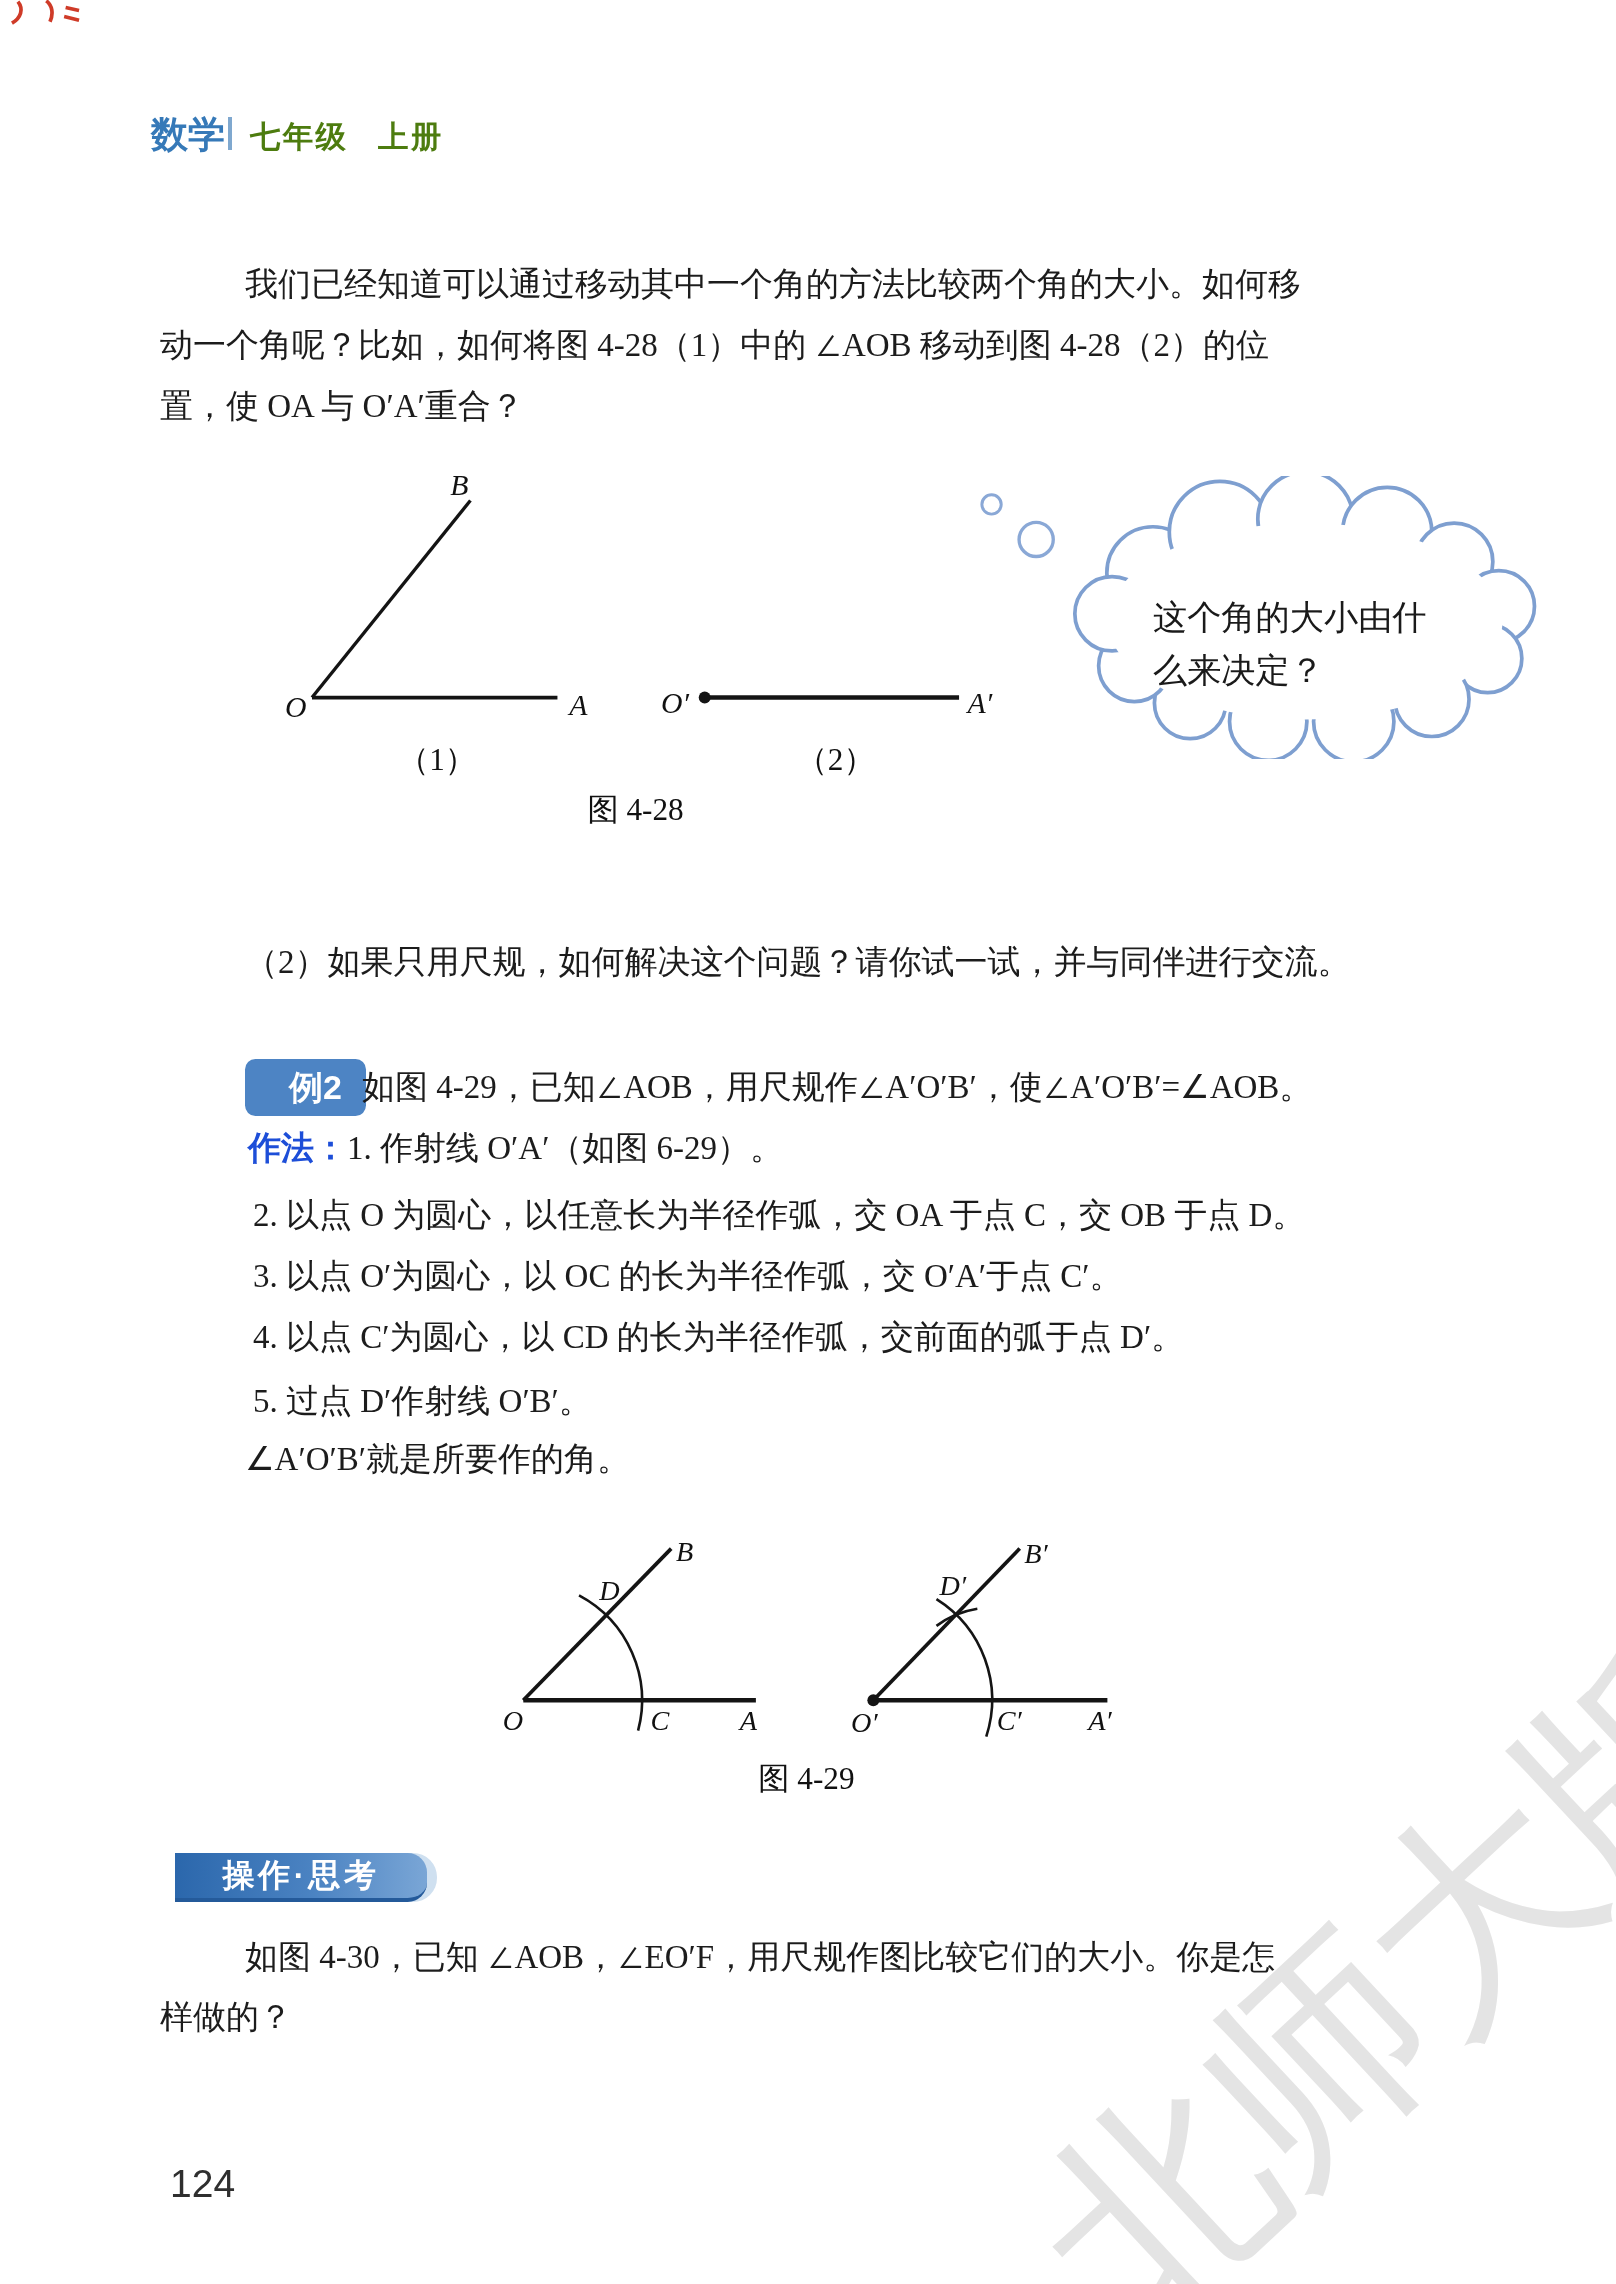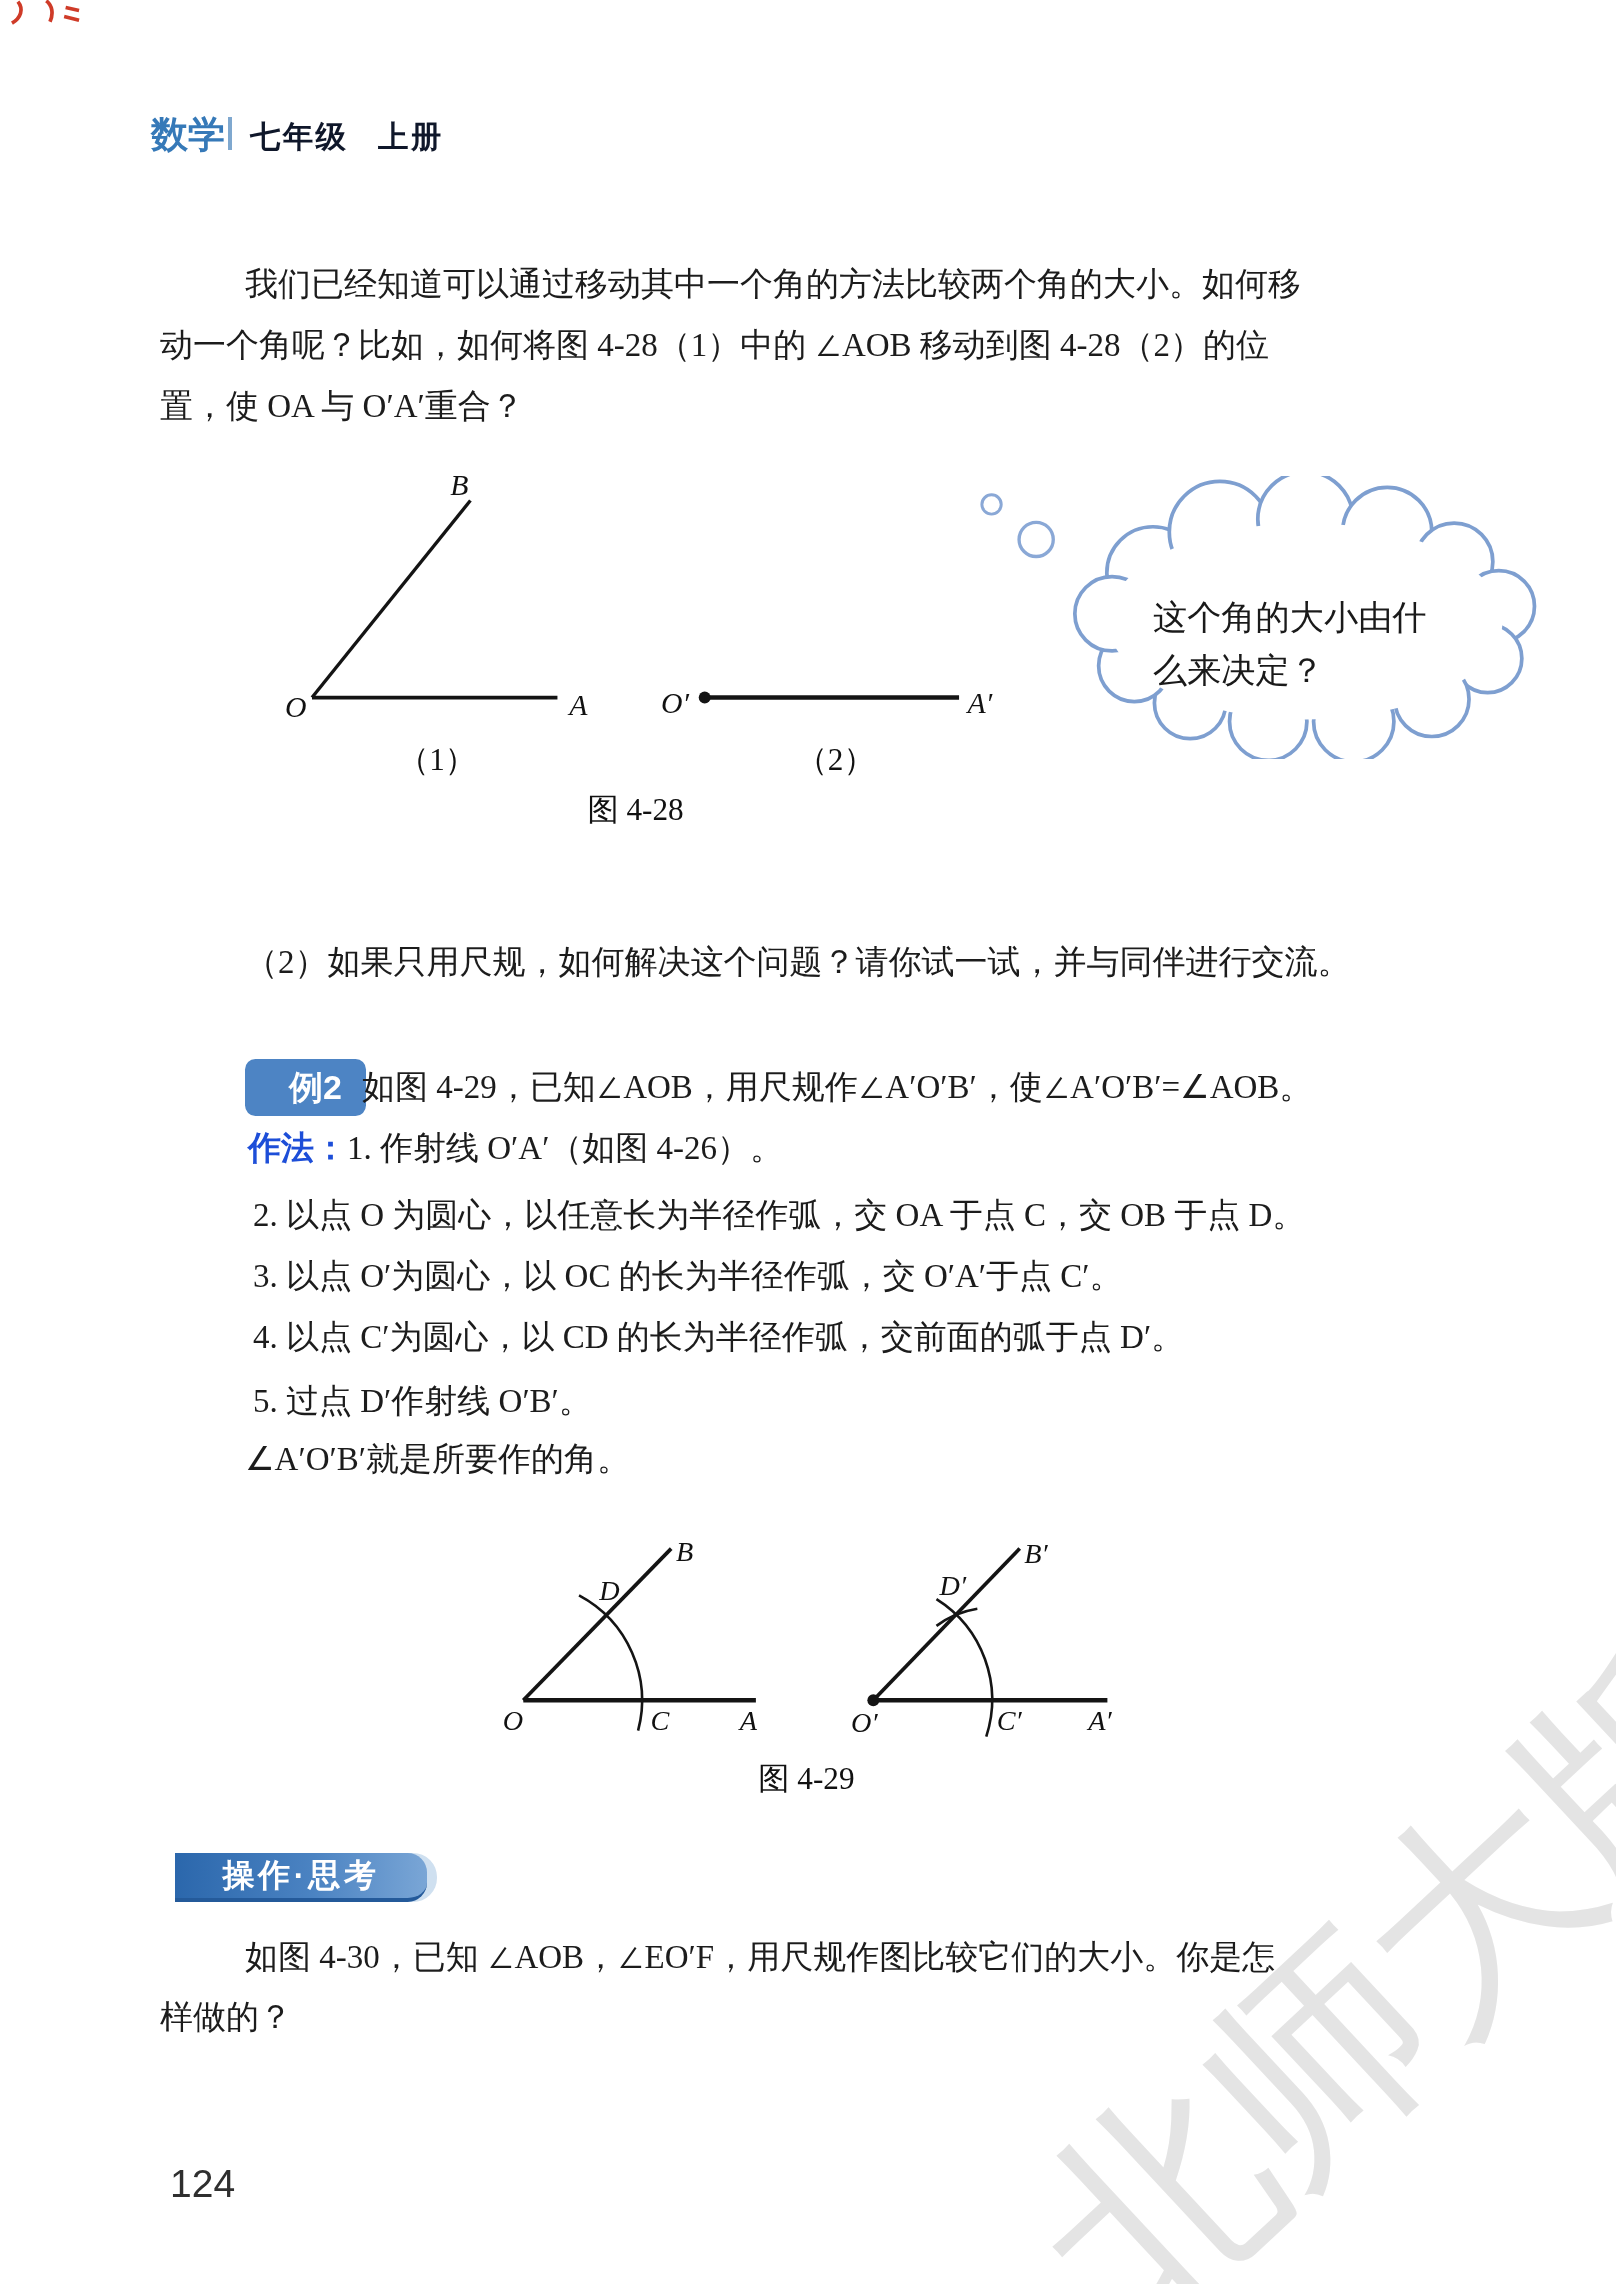--- a/index.html
+++ b/index.html
@@ -1,21 +1,21 @@
 <!DOCTYPE html>
 <html style="font-size:12px"><head>
 <meta charset="utf-8">
 <style>
   html,body{margin:0;padding:0;background:#ffffff;}
   #page{position:relative;width:1616px;height:2284px;background:#ffffff;overflow:hidden;
         font-family:"Liberation Serif", serif;color:#1c1c1c;}
   .abs{position:absolute;white-space:nowrap;}
   .tline{position:absolute;white-space:nowrap;font-size:33px;color:#1c1c1c;}
   .hdr-subject{font-family:Liberation Sans, sans-serif;font-weight:bold;font-size:37px;color:#3679b8;}
-  .hdr-rest{font-family:"Liberation Sans",sans-serif;font-weight:bold;font-size:30.5px;color:#0f172a;letter-spacing:2.2px;}
+  .hdr-rest{font-family:"Liberation Sans",sans-serif;font-weight:bold;font-size:30.5px;color:#4d7c0f;letter-spacing:2.2px;}
   .hdr-sep{position:absolute;width:3.7px;height:33px;background:#7fa8cf;}
   .badge-ex{position:absolute;left:245px;top:1059px;width:101px;height:57px;background:#4d84c4;
             border-radius:10.4px;display:flex;align-items:center;justify-content:center;padding-left:20px;}
   .badge-ex span{font-family:"Liberation Sans",sans-serif;font-weight:bold;font-size:34px;color:#ffffff;}
   .cap3{position:absolute;left:175px;top:1853px;width:262px;height:49px;background:#cfe0f0;border-radius:0 24px 24px 0;}
   .cap2{position:absolute;left:175px;top:1853px;width:245px;height:49px;background:#a9c5e3;border-radius:0 22px 22px 0;}
   .cap1{position:absolute;left:175px;top:1853px;width:252px;height:45px;
         background:linear-gradient(90deg,#2b67ac 0%,#4b83c2 55%,#7aa6d6 100%);
         border-radius:0 19.3px 19.3px 0;border-bottom:4.5px solid #245a9a;
         display:flex;align-items:center;justify-content:center;}
@@ -97,21 +97,21 @@
     <text class="bubbletext" x="250" y="277">么来决定？</text>
   </svg>
 
   <div class="tline content" style="left:245px;top:940px;">（2）如果只用尺规，如何解决这个问题？请你试一试，并与同伴进行交流。</div>
 
   <div class="badge-ex content">
     <span>例2</span>
   </div>
   <div class="tline content" style="left:362px;top:1065px;">如图 4-29，已知∠AOB，用尺规作∠A′O′B′，使∠A′O′B′=∠AOB。</div>
   <div class="tline content" style="left:248px;top:1126px;">
-    <span class="method-label">作法：</span><span>1. 作射线 O′A′（如图 4-26）。</span>
+    <span class="method-label">作法：</span><span>1. 作射线 O′A′（如图 6-29）。</span>
   </div>
   <div class="tline content" style="left:253px;top:1193px;">2. 以点 O 为圆心，以任意长为半径作弧，交 OA 于点 C，交 OB 于点 D。</div>
   <div class="tline content" style="left:253px;top:1254px;">3. 以点 O′为圆心，以 OC 的长为半径作弧，交 O′A′于点 C′。</div>
   <div class="tline content" style="left:253px;top:1315px;">4. 以点 C′为圆心，以 CD 的长为半径作弧，交前面的弧于点 D′。</div>
   <div class="tline content" style="left:253px;top:1379px;">5. 过点 D′作射线 O′B′。</div>
   <div class="tline content" style="left:245px;top:1437px;">∠A′O′B′就是所要作的角。</div>
 
   <svg class="abs content" style="left:446px;top:1532px;" width="758" height="268" viewBox="0 0 1020 360">
 
     <g>

